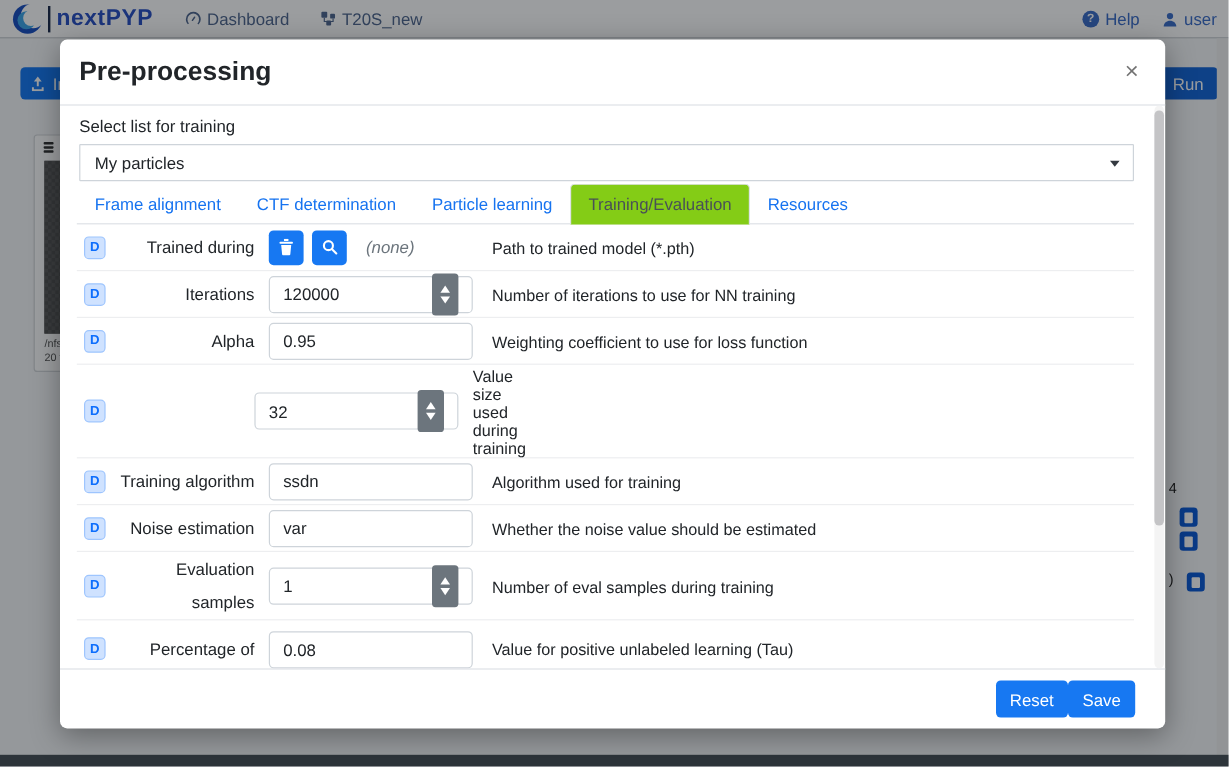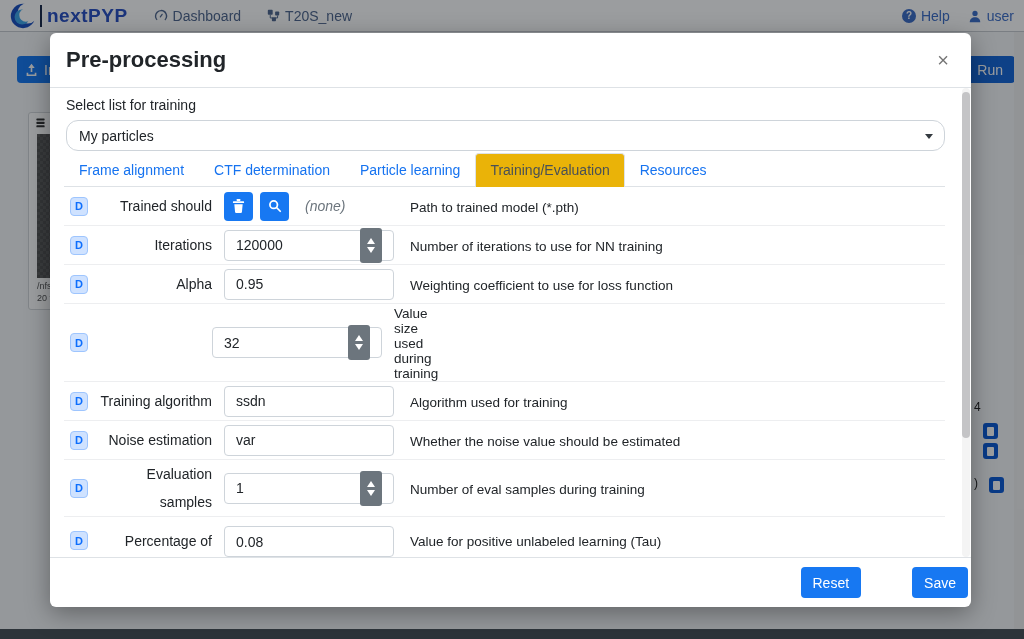--- a/index.html
+++ b/index.html
@@ -42,30 +42,30 @@
 
   
   .modal{position:absolute;left:50px;top:33px;width:921px;height:574px;background:#fff;border-radius:6px;
          box-shadow:0 6px 24px rgba(0,0,0,.35);z-index:20;display:flex;flex-direction:column;}
   .modal-header{height:55px;border-bottom:1px solid #dee2e6;display:flex;align-items:center;
                 padding:0 16px;flex:0 0 auto;}
   .modal-title{font-size:22px;font-weight:600;color:#212529;}
   .modal-close{margin-left:auto;background:none;border:none;font-size:20px;color:#000;opacity:.55;cursor:pointer;line-height:1;}
   .modal-body{position:relative;flex:1 1 auto;overflow:hidden;padding:7px 26px 0 14px;}
   .sel-label{font-size:14px;color:#212529;margin:2px 0 7px 2px;}
-  .selectbox{position:relative;height:31px;border:1px solid #ced4da;border-radius:12px;background:#fff;
+  .selectbox{position:relative;height:31px;border:1px solid #ced4da;border-radius:1px;background:#fff;
              display:flex;align-items:center;padding:0 12px;font-size:14px;color:#212529;width:879px;margin-left:2px;}
   .selectbox .caret{position:absolute;right:11px;top:13px;width:0;height:0;
                     border-left:4px solid transparent;border-right:4px solid transparent;border-top:5px solid #343a40;}
 
   
   .tabs{display:flex;align-items:flex-end;border-bottom:1px solid #dee2e6;margin-top:3px;height:33px;}
   .tab{font-size:14px;color:#1673f0;padding:8px 14px;border:1px solid transparent;border-bottom:none;
        border-top-left-radius:4px;border-top-right-radius:4px;cursor:pointer;white-space:nowrap;}
-  .tab.active{color:#495057;background:#eab308;border-color:#dee2e6;position:relative;top:1px;padding-bottom:9px;}
+  .tab.active{color:#495057;background:#84cc16;border-color:#dee2e6;position:relative;top:1px;padding-bottom:9px;}
 
   
   .frow{display:grid;grid-template-columns:36px 112px 12px 170px 16px 1fr;align-items:center;
         min-height:39px;border-bottom:1px solid #edeef0;}
   .frow.tall{min-height:78px;align-items:start;padding-top:4px;}
   .dbadge{width:18px;height:19px;margin-left:6px;background:#cfe2ff;border:1px solid #9ec5fe;border-radius:4px;
           color:#0d6efd;font-size:11px;font-weight:600;display:flex;align-items:center;justify-content:center;cursor:pointer;}
   .flabel{font-size:14px;color:#212529;text-align:right;line-height:28px;}
   .iwrap{position:relative;width:158px;}
   .finput{width:170px;height:31px;border:1px solid #ced4da;border-radius:4px;font-size:14px;color:#212529;
@@ -78,21 +78,21 @@
   .filebtns{display:flex;align-items:center;gap:7px;}
   .iconbtn{width:29px;height:29px;background:#1778f2;border:none;border-radius:4px;display:flex;
            align-items:center;justify-content:center;cursor:pointer;}
   .nonetext{font-style:italic;color:#6c757d;font-size:14px;margin-left:9px;}
 
   
   .mscroll-track{position:absolute;right:1px;top:0;width:8px;height:469px;background:#f4f4f4;border-radius:4px;}
   .mscroll-thumb{position:absolute;right:1px;top:4px;width:8px;height:346px;background:#c4c4c6;border-radius:4px;}
 
   .modal-footer{height:50px;border-top:1px solid #dee2e6;display:flex;align-items:center;justify-content:flex-end;
-                gap:51px;padding:0 3px;flex:0 0 auto;}
+                padding:0 25px;flex:0 0 auto;}
   .footer-btn{height:31px;padding:0 12px;font-size:14px;}
 </style>
 </head>
 <body>
 
 <div id="screen">
 
   <div class="topnav">
     <div class="brand">
       <svg width="30" height="30" viewBox="0 0 32 32">
@@ -195,21 +195,21 @@
       <div class="tabs">
         <span class="tab">Frame alignment</span>
         <span class="tab">CTF determination</span>
         <span class="tab">Particle learning</span>
         <span class="tab active">Training/Evaluation</span>
         <span class="tab">Resources</span>
       </div>
 
       <div class="frow">
         <span class="dbadge">D</span>
-        <span class="flabel">Trained should</span>
+        <span class="flabel">Trained during</span>
         <span></span>
         <div class="filebtns">
           <button class="iconbtn">
             <svg width="13" height="14" viewBox="0 0 14 15" fill="#fff">
               <rect x="5" y="0" width="4" height="2" rx=".5"></rect>
               <rect x="1" y="2.5" width="12" height="1.8" rx=".6"></rect>
               <path d="M2.5 5.5h9l-.8 8.4a1.2 1.2 0 0 1-1.2 1.1H4.5a1.2 1.2 0 0 1-1.2-1.1z"></path>
             </svg>
           </button>
           <button class="iconbtn">

